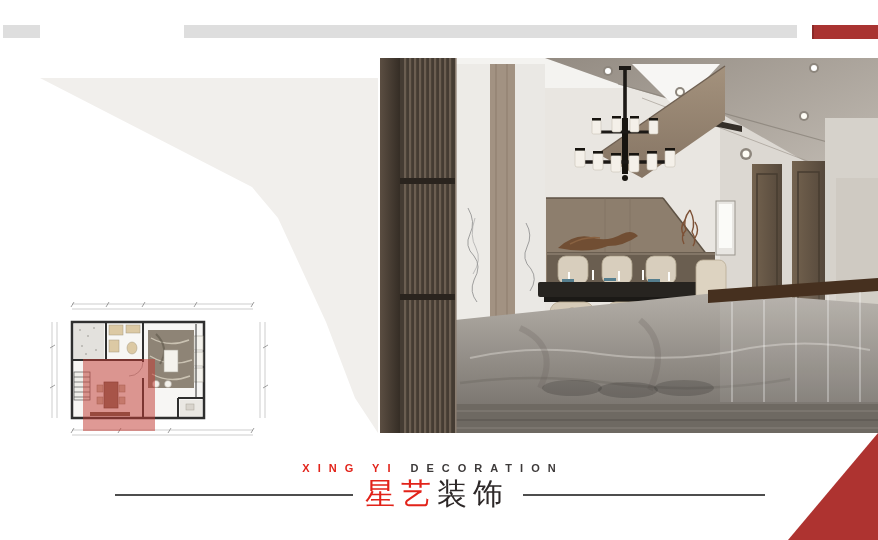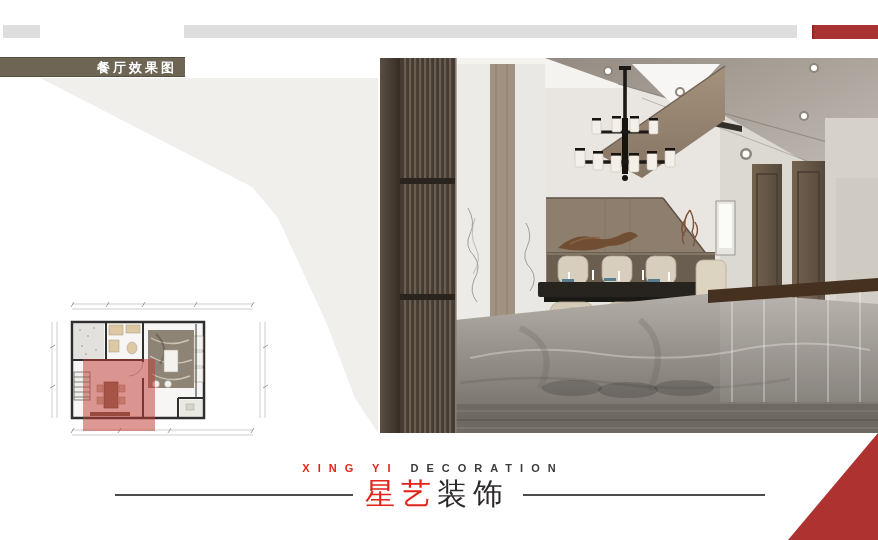--- a/index.html
+++ b/index.html
@@ -40,21 +40,20 @@
 </style>
 </head>
 <body>
 
 <div class="stage">
 
   <div class="bar bar-left"></div>
   <div class="bar bar-center"></div>
   <div class="bar bar-red"></div>
 
-  <div class="badge">餐厅效果图</div>
 
   <svg class="deco-polygon" width="878" height="540">
     <path d="M40,78 L378,78 L378,433 L355,398 L326,322 L278,218 L252,187 Z" fill="#f1efec"></path>
   </svg>
 
   <svg class="photo" viewBox="0 0 498 375" preserveAspectRatio="none">
     <defs>
       <linearGradient id="woodDark" x1="0" y1="0" x2="1" y2="0">
         <stop offset="0" stop-color="#5b4e42"></stop>
           <stop offset="1" stop-color="#352d25"></stop>

